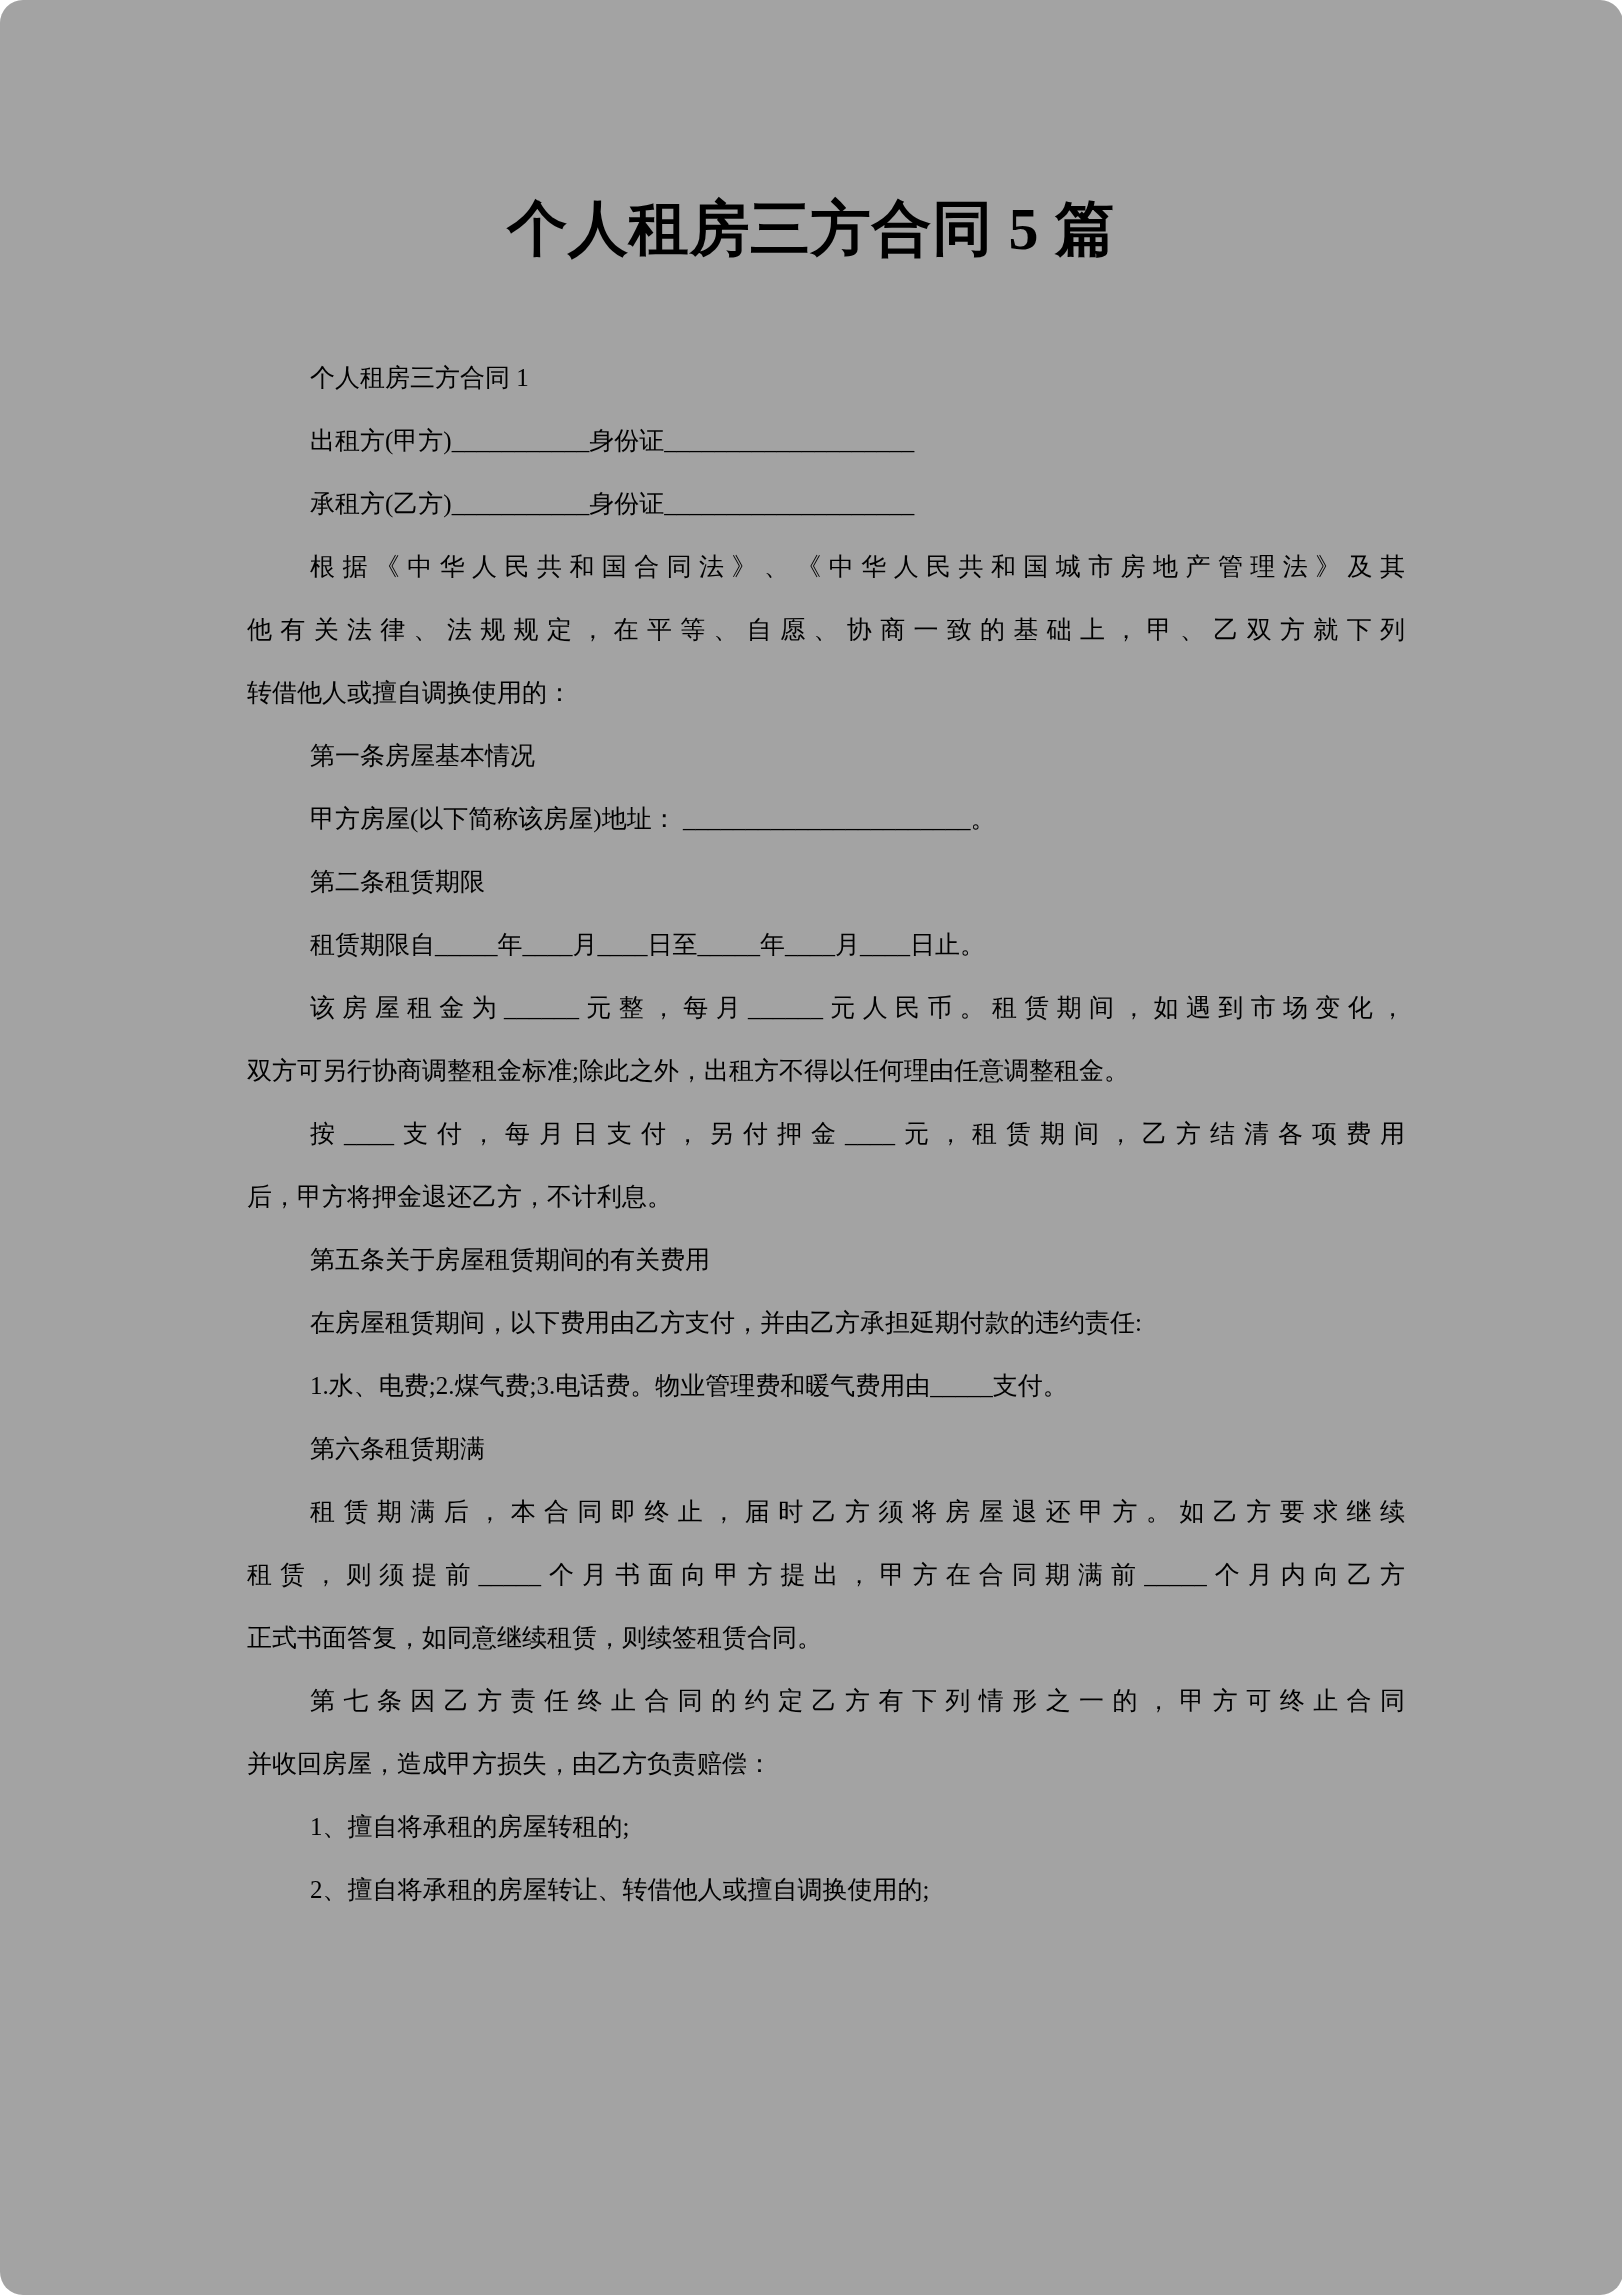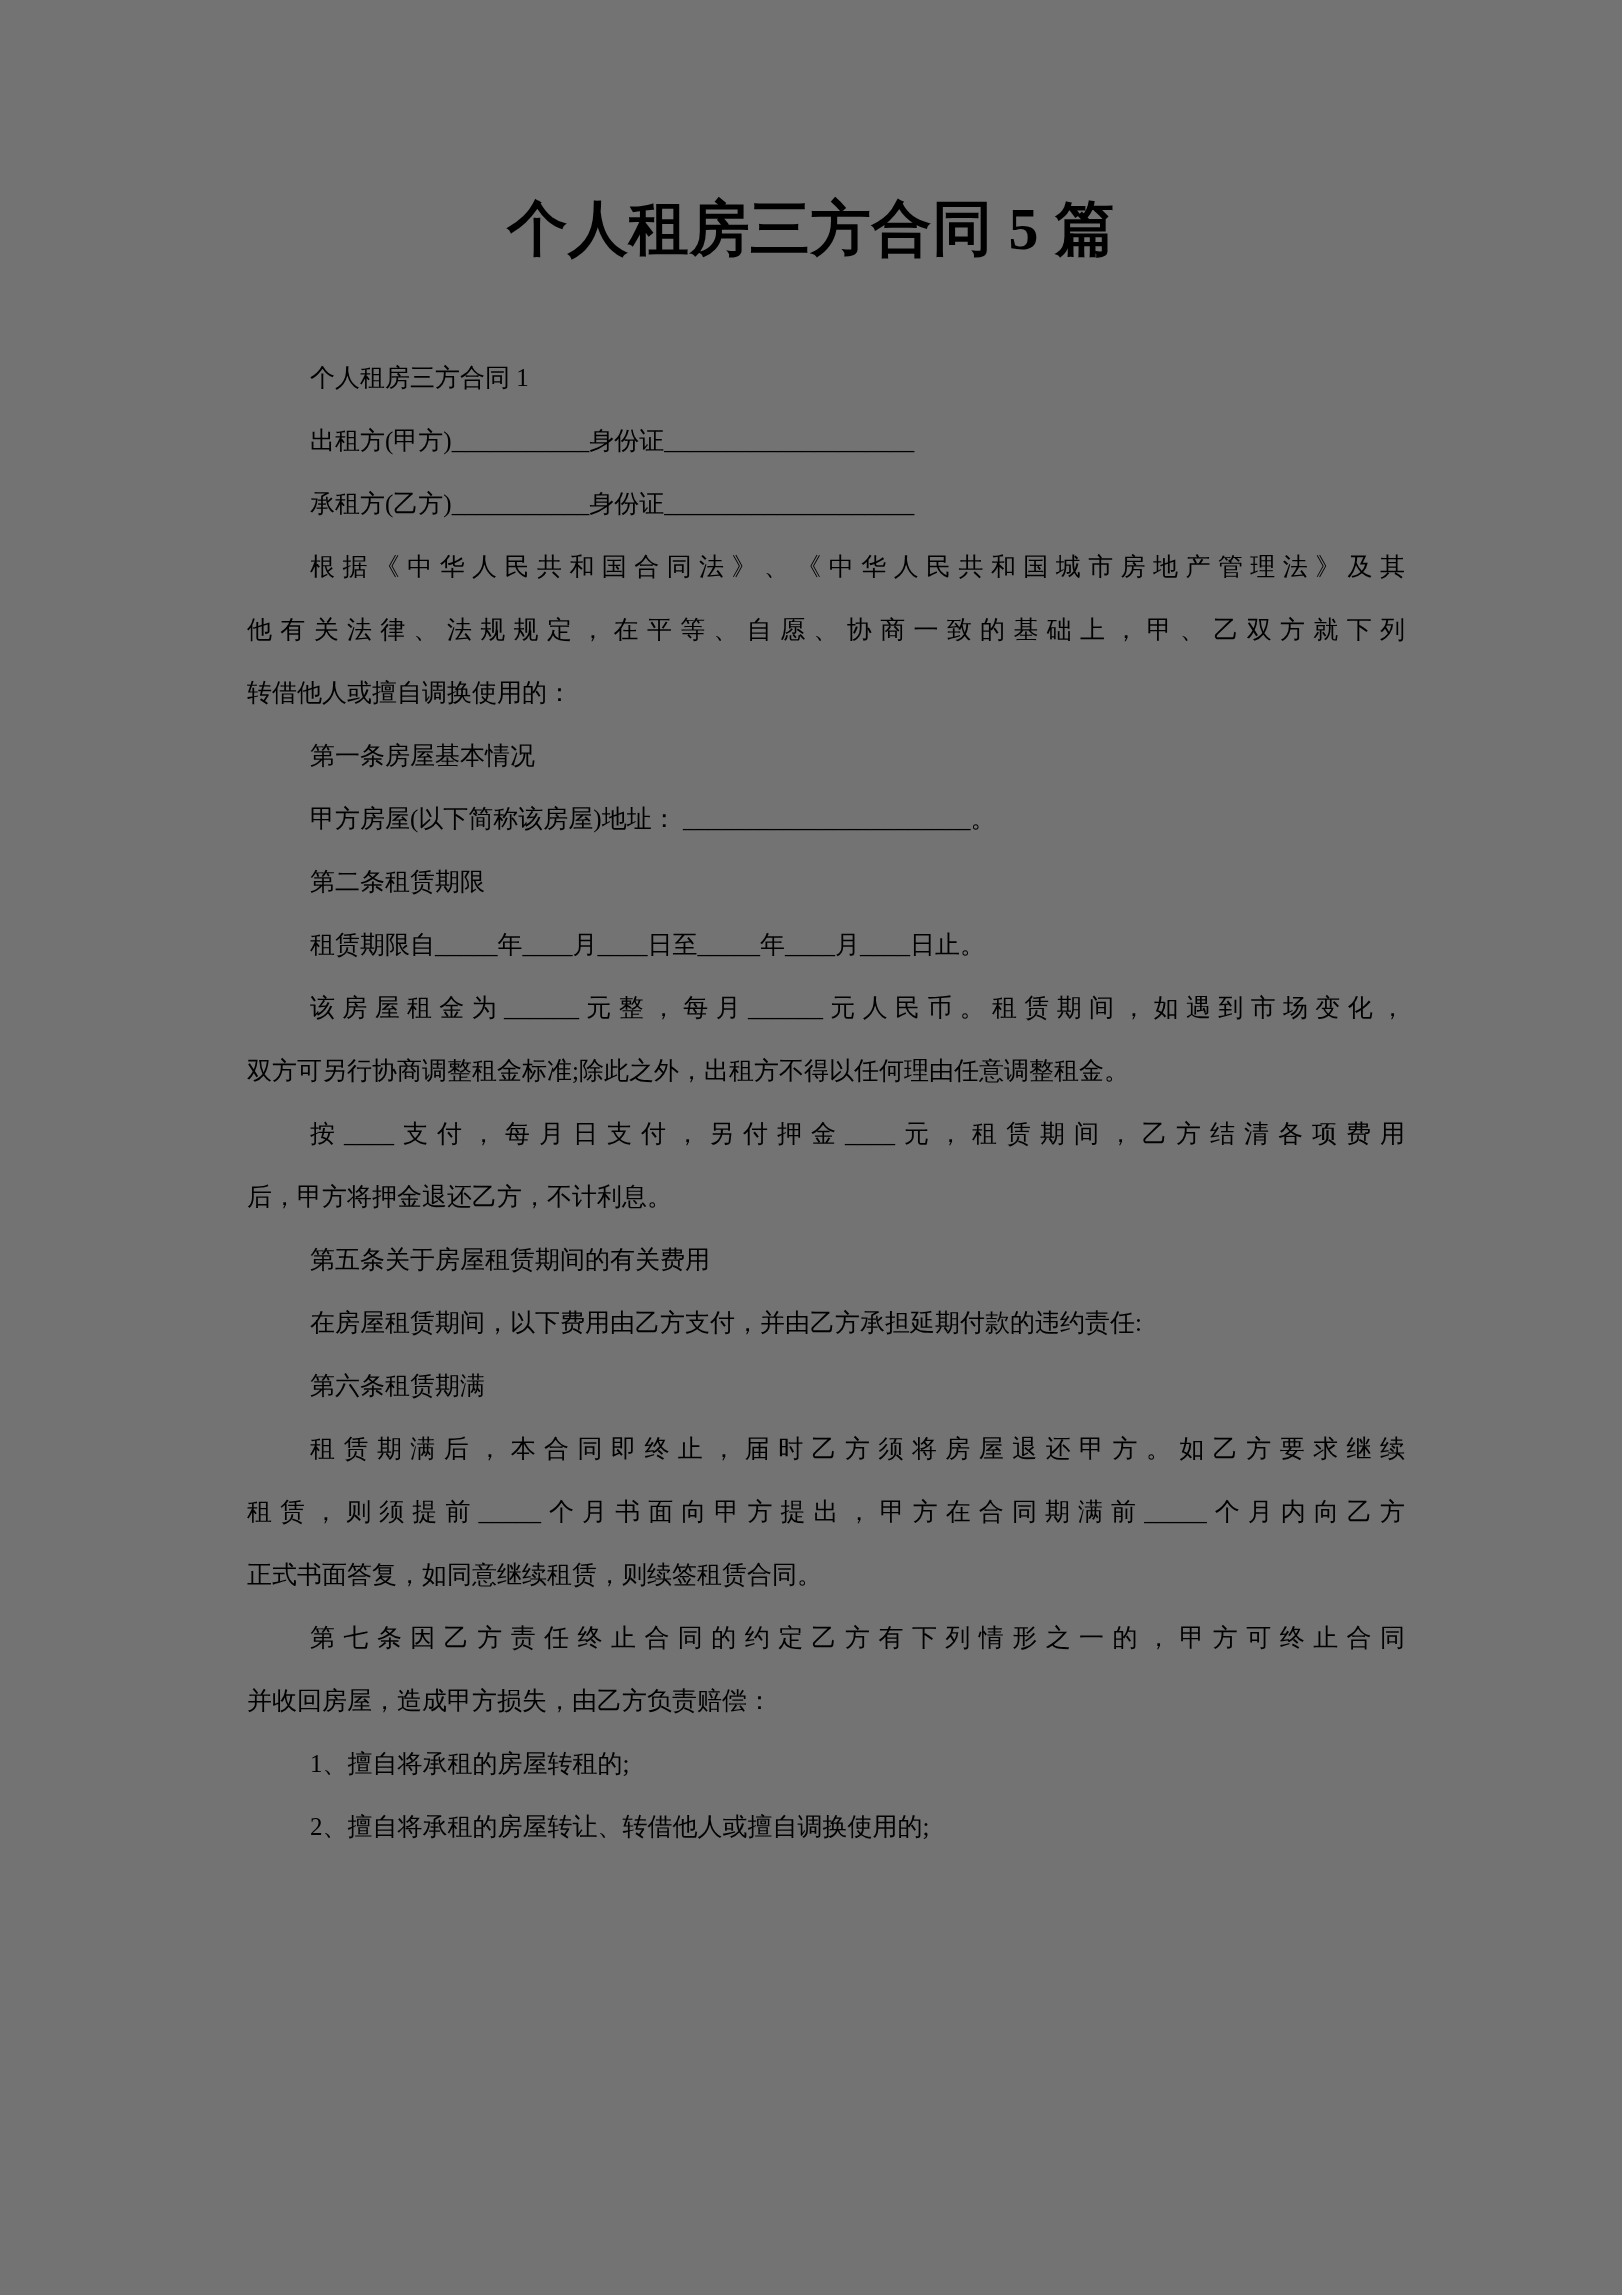--- a/index.html
+++ b/index.html
@@ -4,24 +4,25 @@
 <style>
   html, body {
     margin: 0;
     padding: 0;
     background: #ffffff;
   }
   .page {
     position: relative;
     width: 1623px;
     height: 2295px;
-    background: #737373;
+    background: #a3a3a3;
     color: #000000;
     font-family: "Liberation Serif", "DejaVu Serif", serif;
     overflow: hidden;
+    border-radius: 23px;
   }
   .doc-title {
     position: absolute;
     top: 191px;
     left: 0;
     width: 1623px;
     text-align: center;
     font-size: 60px;
     line-height: 77px;
     font-weight: 700;
@@ -62,20 +63,21 @@
     <div class="line ind">第一条房屋基本情况</div>
     <div class="line ind">甲方房屋(以下简称该房屋)地址： _______________________。</div>
     <div class="line ind">第二条租赁期限</div>
     <div class="line ind">租赁期限自_____年____月____日至_____年____月____日止。</div>
     <div class="line ind j">该房屋租金为______元整，每月______元人民币。租赁期间，如遇到市场变化，</div>
     <div class="line">双方可另行协商调整租金标准;除此之外，出租方不得以任何理由任意调整租金。</div>
     <div class="line ind j">按____支付，每月日支付，另付押金____元，租赁期间，乙方结清各项费用</div>
     <div class="line">后，甲方将押金退还乙方，不计利息。</div>
     <div class="line ind">第五条关于房屋租赁期间的有关费用</div>
     <div class="line ind">在房屋租赁期间，以下费用由乙方支付，并由乙方承担延期付款的违约责任:</div>
+    <div class="line ind">1.水、电费;2.煤气费;3.电话费。物业管理费和暖气费用由_____支付。</div>
     <div class="line ind">第六条租赁期满</div>
     <div class="line ind j">租赁期满后，本合同即终止，届时乙方须将房屋退还甲方。如乙方要求继续</div>
     <div class="line j">租赁，则须提前_____个月书面向甲方提出，甲方在合同期满前_____个月内向乙方</div>
     <div class="line">正式书面答复，如同意继续租赁，则续签租赁合同。</div>
     <div class="line ind j">第七条因乙方责任终止合同的约定乙方有下列情形之一的，甲方可终止合同</div>
     <div class="line">并收回房屋，造成甲方损失，由乙方负责赔偿：</div>
     <div class="line ind">1、擅自将承租的房屋转租的;</div>
     <div class="line ind">2、擅自将承租的房屋转让、转借他人或擅自调换使用的;</div>
   </div>
 </div>

